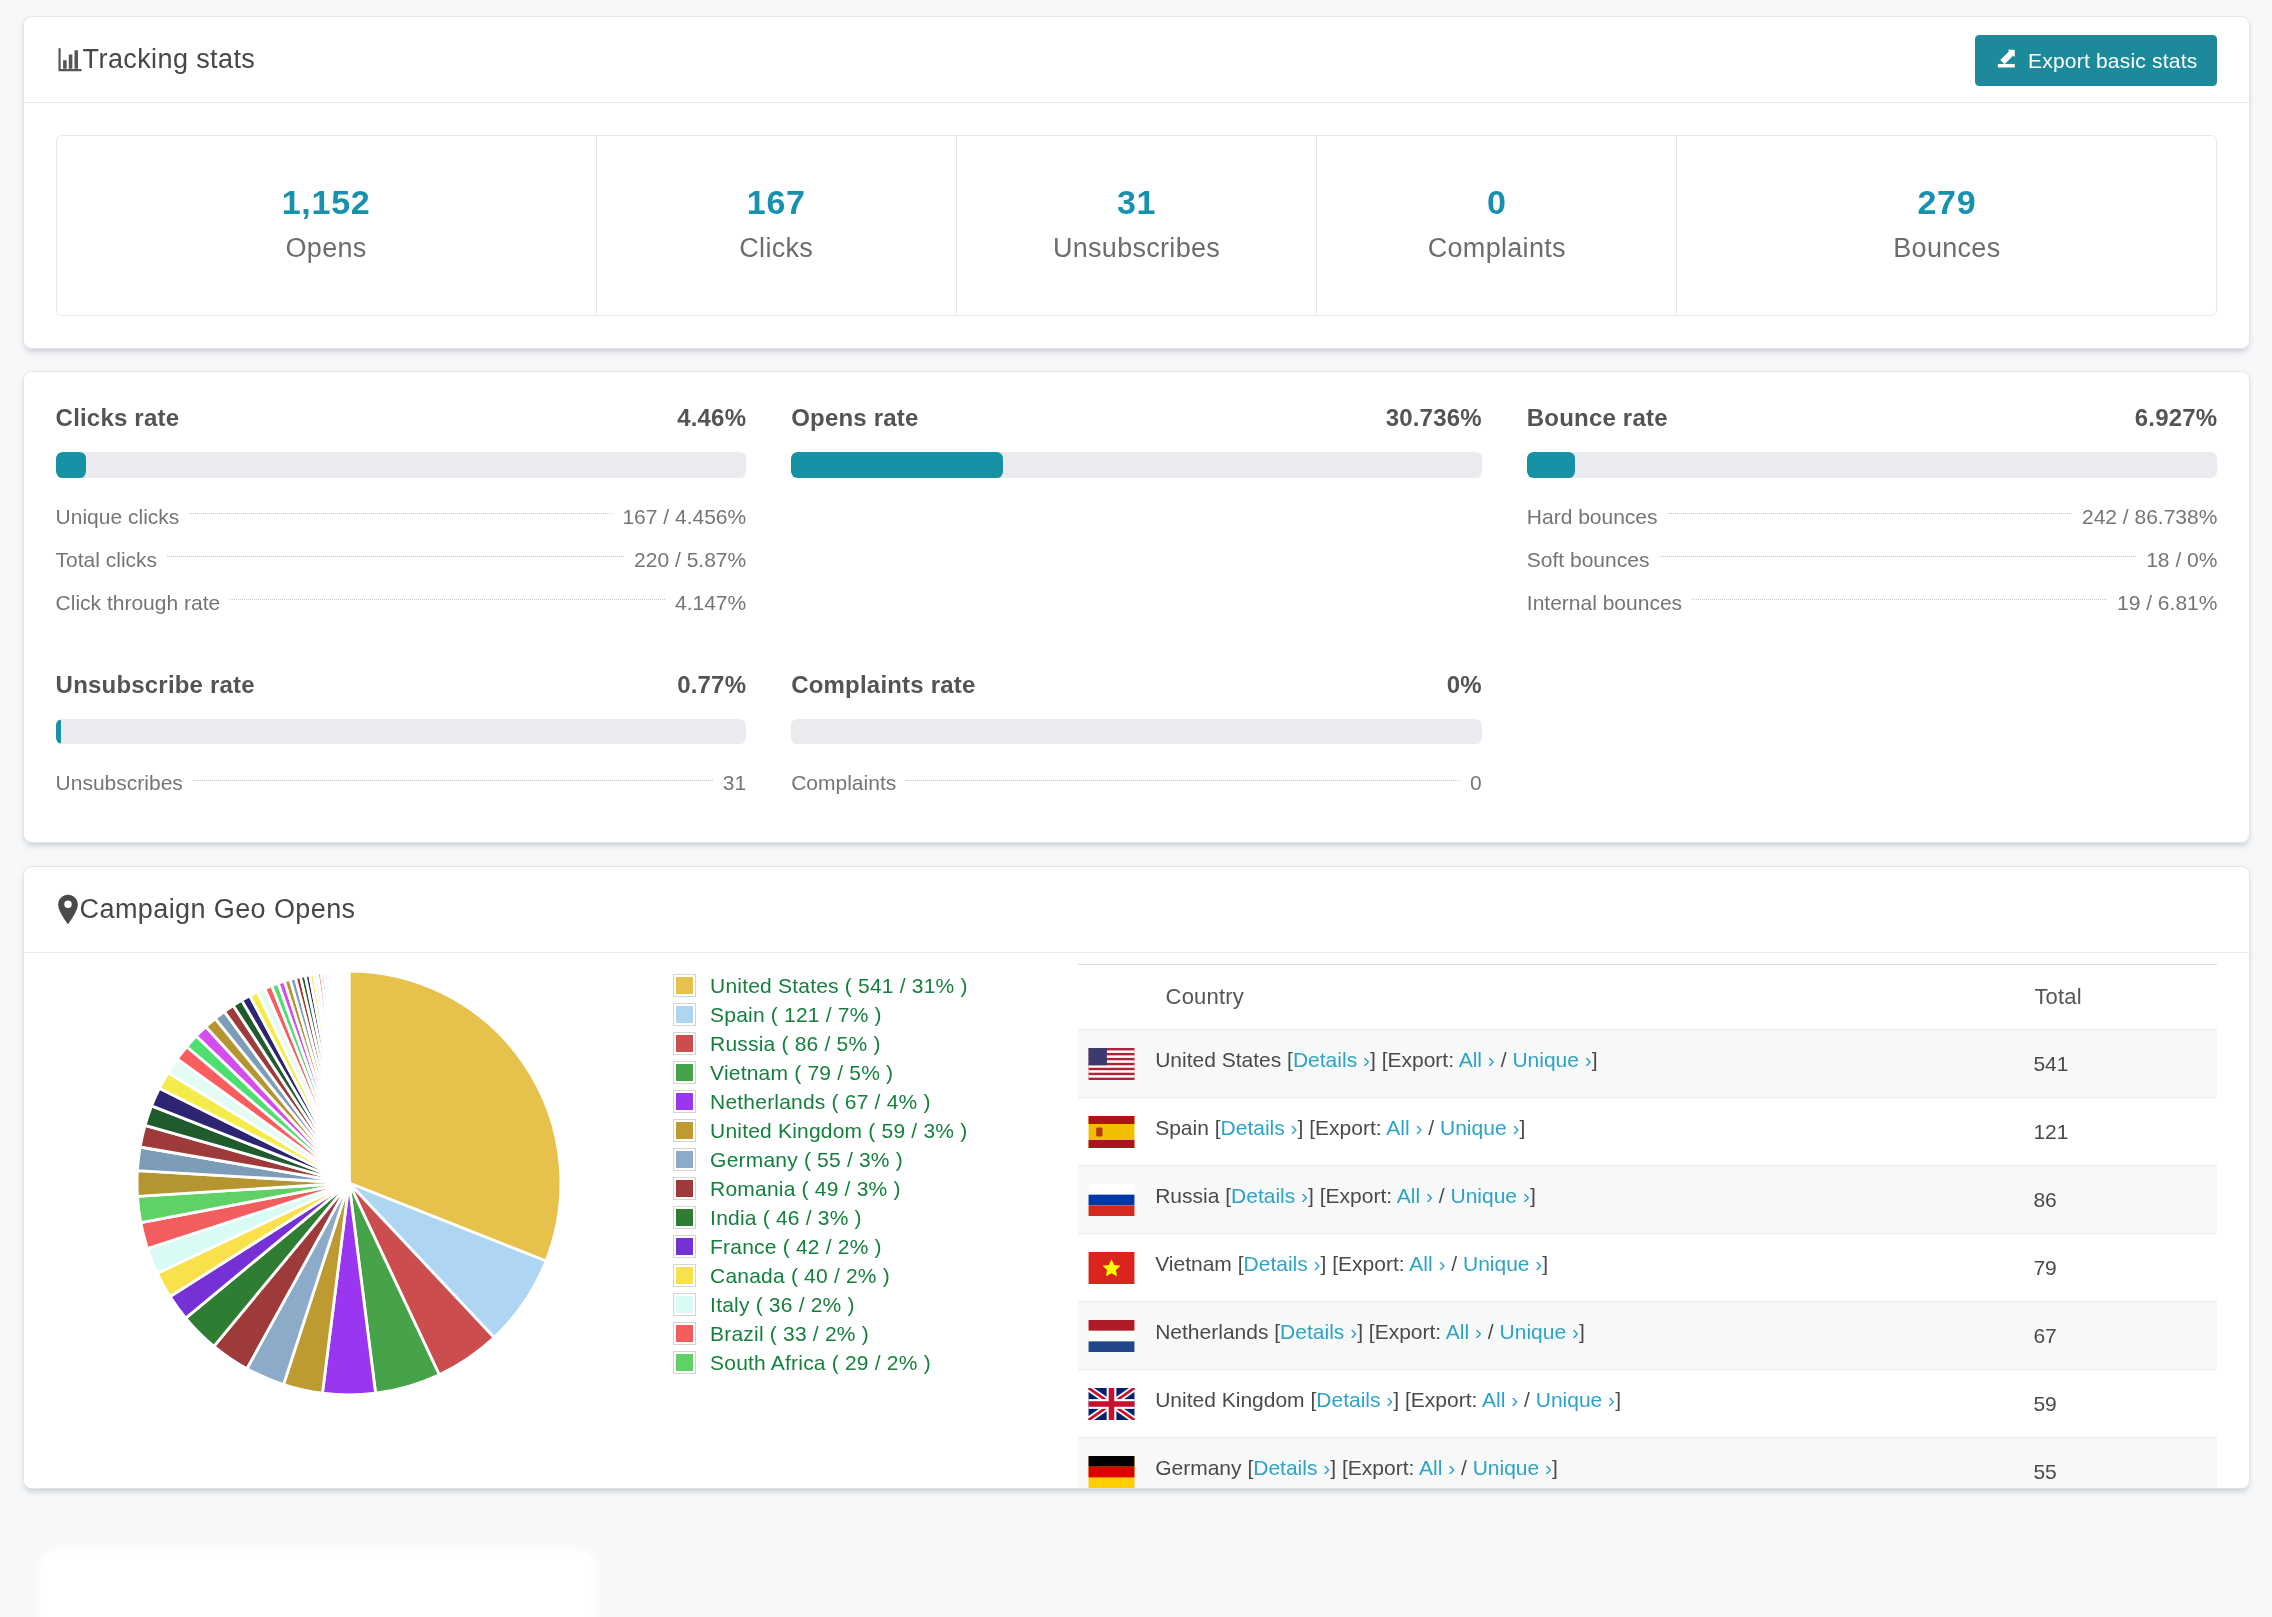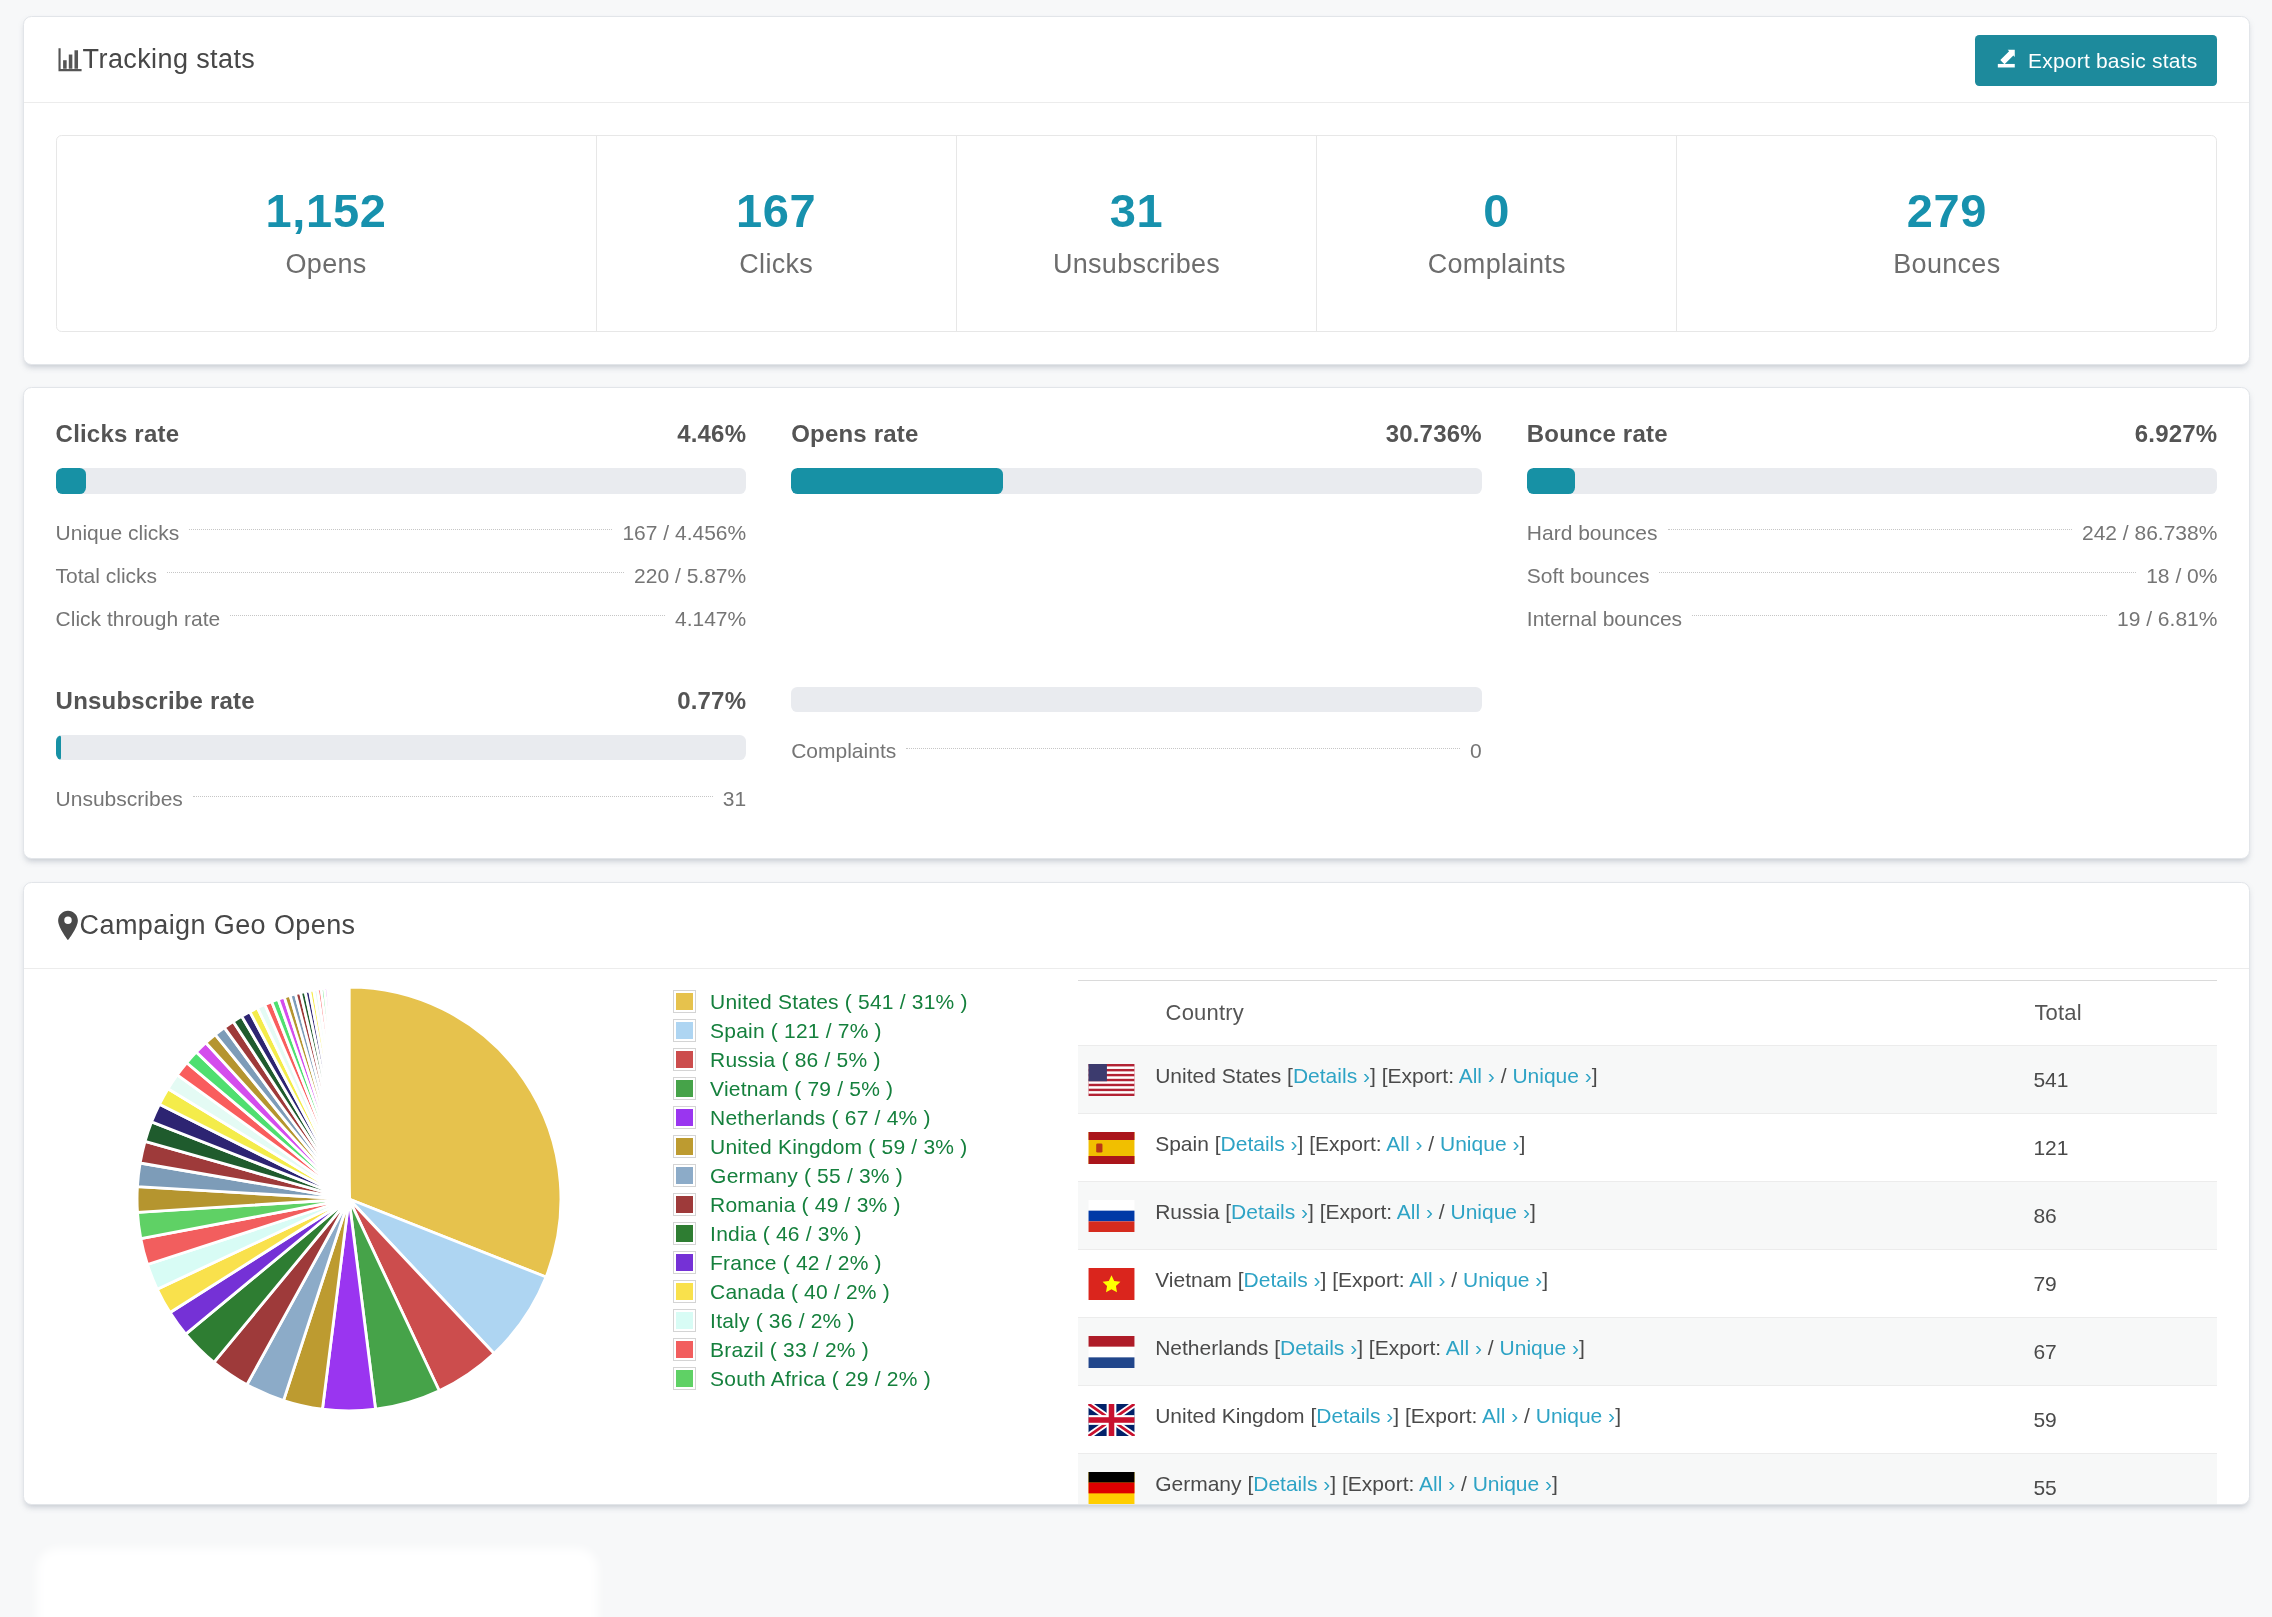--- a/index.html
+++ b/index.html
@@ -26,21 +26,21 @@
     position:absolute;right:32px;top:18.4px;
     background:#1d8a9c;color:#fff;border:none;border-radius:4.2px;
     font-family:inherit;font-size:21px;letter-spacing:0.2px;
     padding:12px 20px;display:flex;align-items:center;gap:10px;cursor:pointer;
   }
   
   .stats-box{display:flex;margin:32px;border:0.7px solid #e7e7e7;border-radius:5.6px}
   .stat-col{flex:1;text-align:center;padding:47px 0 51px;border-right:0.7px solid #e7e7e7}
   .stat-col.wide{flex:1.5}
   .stat-col:last-child{border-right:none}
-  .stat-value{font-size:47px;font-weight:bold;color:#1791ad;letter-spacing:0.7px}
+  .stat-value{font-size:34px;font-weight:bold;color:#1791ad;letter-spacing:0.7px}
   .stat-label{font-size:27px;color:#6d6d6d;margin-top:11.3px;letter-spacing:0.3px}
   
   .card-rates{padding:32px 32px 47px}
   .rates-grid{display:grid;grid-template-columns:repeat(3,1fr);column-gap:45px;row-gap:56px}
   .rate-head{display:flex;justify-content:space-between;align-items:baseline;
     font-size:24px;font-weight:bold;color:#545454;margin-bottom:20px;letter-spacing:0.2px}
   .bar{height:25.4px;background:#e9ebef;border-radius:6.4px;overflow:hidden;margin-bottom:27px}
   .bar-fill{height:100%;background:#1791a5;border-radius:6.4px}
   .rate-rows{display:flex;flex-direction:column;gap:19px}
   .rate-row{display:flex;align-items:center;font-size:21px;color:#757575}
@@ -192,20 +192,24 @@
         </div>
         <div class="rate-rows">
           <div class="rate-row">
             <span class="lbl">Unsubscribes</span>
             <span class="leader"></span>
             <span class="val">31</span>
           </div>
         </div>
       </div>
       <div class="rate-block">
+        <div class="rate-head">
+          <span class="rate-name">Complaints rate</span>
+          <span class="rate-value">0%</span>
+        </div>
         <div class="bar"></div>
         <div class="rate-rows">
           <div class="rate-row">
             <span class="lbl">Complaints</span>
             <span class="leader"></span>
             <span class="val">0</span>
           </div>
         </div>
       </div>
     </div>

